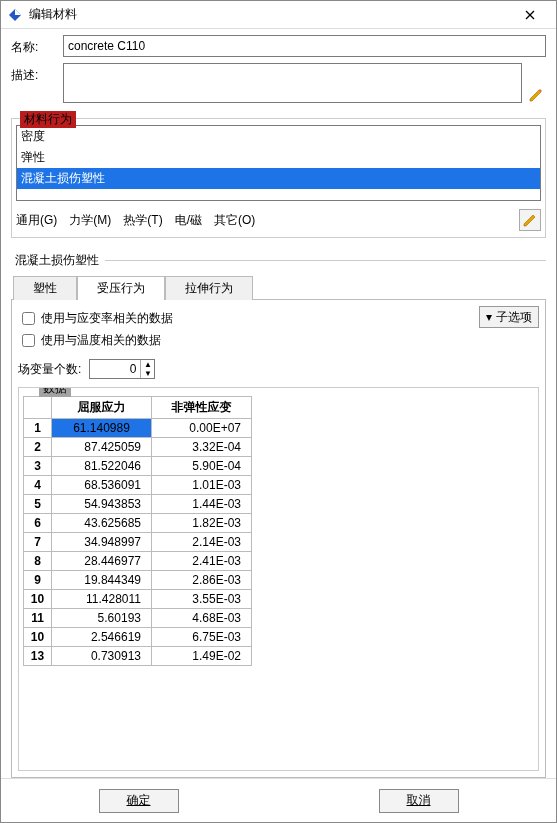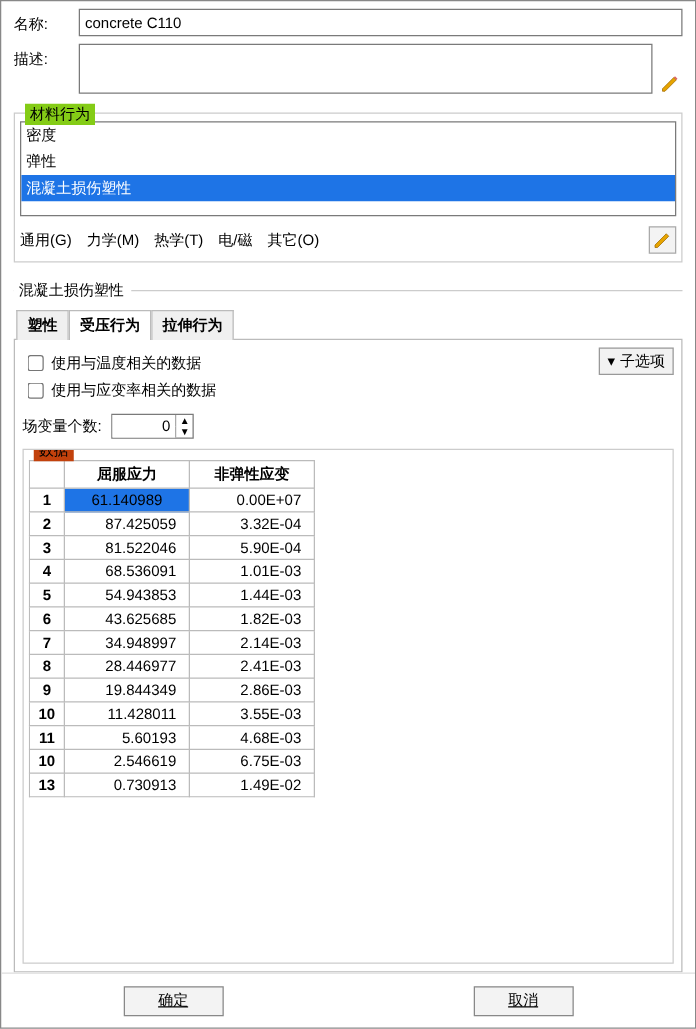--- a/index.html
+++ b/index.html
@@ -15,70 +15,85 @@
 .content { padding:6px 10px 0 10px; flex:1; overflow:hidden; display:flex; flex-direction:column; }
 .row { display:flex; align-items:flex-start; margin-bottom:6px; }
 .row .label { width:34px; padding-top:4px; }
 .row .field { flex:1;padding-left:18px; }
 input[type=text].name-input { width:100%; height:22px; border:1px solid #7a7a7a; padding:0 4px; }
 textarea.desc { width:100%; height:40px; border:1px solid #7a7a7a; resize:none; padding:2px 4px; }
 .edit-pencil { width:20px; height:40px; display:flex; align-items:flex-end; justify-content:center; margin-left:4px; cursor:default; }
 .pencil-svg { width:16px; height:16px; }
 
 .group { border:1px solid #ccc; margin:6px 0 8px 0; padding:6px 4px 4px 4px; position:relative; }
-.group > .legend { position:absolute; top:-8px; left:8px; background:#84cc16; padding:0 4px; }
+.group > .legend { position:absolute; top:-8px; left:8px; background:#b91c1c; padding:0 4px; }
 
 .behavior-list { border:1px solid #7a7a7a; height:76px; overflow:auto; background:#fff; }
 .behavior-list .item { padding:2px 4px; cursor:default; }
 .behavior-list .item.selected { background:#1e74e6; color:#fff; }
 
 .menu-row { display:flex; align-items:center; margin-top:6px; gap:12px; padding:2px 0; }
 .menu-row .mitem { cursor:default; }
 .menu-row .spacer { flex:1; }
 .tool-btn { width:22px; height:22px; border:1px solid #aaa; background:#f3f3f3; display:flex; align-items:center; justify-content:center; cursor:default; }
 .section-header-wrap { position:relative; margin-top:6px; }
 .section-header-wrap .line { border-top:1px solid #ccc; position:absolute; left:0; right:0; top:8px; }
 .section-header-wrap .txt { position:relative; background:#fff; display:inline-block; padding:0 6px 0 4px; }
 
 .tabs { display:flex; margin-top:6px; margin-left:2px; }
-.tab { border:1px solid #bbb; border-bottom:none; padding:3px 8px; background:#f0f0f0; margin-right:0px; cursor:default; position:relative; top:1px;font-weight:bold; }
+.tab { border:1px solid #bbb; border-bottom:none; padding:3px 19px; background:#f0f0f0; margin-right:0px; cursor:default; position:relative; top:1px; }
 .tab.active { background:#fff; z-index:2; }
 .tab-body { border:1px solid #bbb; flex:1; padding:6px 6px 6px 6px; display:flex; flex-direction:column; overflow:hidden; }
 
 .chk-row { display:flex; align-items:center; margin:3px 0; }
 .chk-row input { margin-right:6px; }
 .sub-btn { border:1px solid #999; background:#f2f2f2; height:22px; padding:0 6px; display:flex; align-items:center; cursor:default; }
 .sub-btn .tri { margin-right:4px; }
 
 .field-count-row { display:flex; align-items:center; margin:6px 0 8px 0; }
 .spin { display:flex; align-items:center; border:1px solid #7a7a7a; height:20px; }
 .spin input { width:50px; border:none; text-align:right; padding-right:4px; height:18px; outline:none; }
 .spin .arrows { display:flex; flex-direction:column; width:14px; }
 .spin .arrows div { height:9px; border-left:1px solid #aaa; display:flex; align-items:center; justify-content:center; cursor:default; font-size:8px; line-height:1; }
 
 .data-group { border:1px solid #ccc; padding:6px 4px 4px 4px; position:relative; flex:1; overflow:hidden; display:flex; flex-direction:column;}
-.data-group .legend { position:absolute; top:-8px; left:8px; background:#c2410c; padding:0 4px; }
+.data-group .legend { position:absolute; top:-8px; left:20px; background:#a3a3a3; padding:0 4px; }
 
 .table-wrap { overflow:auto; border:none; padding-top:2px;}
 table.data { border-collapse:collapse; }
 table.data th, table.data td { border:1px solid #bbb; padding:2px 0; text-align:center; }
 table.data th { background:#fff; font-weight:bold; height:22px; }
 table.data th.rowhead { width:28px; background:#fff; }
 table.data td.rh { font-weight:bold; width:28px; text-align:center; }
 table.data td.val { width:100px; text-align:right; padding-right:10px; }
 table.data td.selected { background:#1e74e6; color:#000000; text-align:center; padding-right:0;}
 table.data th.col { width:100px; }
 
 .footer { height:44px; border-top:1px solid #ddd; display:flex; align-items:center; justify-content:center; gap:200px; }
 .footer button { width:80px; height:24px; border:1px solid #888; background:#f3f3f3; cursor:default;text-decoration:underline; }
 </style>
 </head>
 <body>
 
 <div class="window">
+  <div class="titlebar">
+    <span class="icon">
+      <svg viewBox="0 0 16 16">
+          <polygon points="8,2 14,8 8,14 2,8" fill="#2357c5"></polygon>
+          <polygon points="8,2 14,8 8,8" fill="#fff"></polygon>
+        </svg>
+    </span>
+    <span class="title">编辑材料</span>
+    <span class="close">
+      <svg viewBox="0 0 10 10">
+          <line x1="1" y1="1" x2="9" y2="9" stroke="currentColor" stroke-width="1.2"></line>
+          <line x1="9" y1="1" x2="1" y2="9" stroke="currentColor" stroke-width="1.2"></line>
+        </svg>
+    </span>
+  </div>
 
   <div class="content">
     <div class="row">
       <div class="label">名称:</div>
       <div class="field"><input type="text" class="name-input" value="concrete C110" style=""></div>
     </div>
     <div class="row">
       <div class="label">描述:</div>
       <div class="field"><textarea class="desc" style=""></textarea></div>
       <div class="edit-pencil">
@@ -119,25 +134,25 @@
     <div class="tabs" id="tabs">
         <div class="tab">塑性</div>
         <div class="tab active">受压行为</div>
         <div class="tab">拉伸行为</div>
       </div>
     <div class="tab-body">
       <div style="display:flex; align-items:flex-start;">
         <div style="flex:1;">
           <label class="chk-row">
             <input type="checkbox" style="">
-            <span>使用与温度相关的数据</span>
+            <span>使用与应变率相关的数据</span>
           </label>
           <label class="chk-row">
             <input type="checkbox" style="">
-            <span>使用与应变率相关的数据</span>
+            <span>使用与温度相关的数据</span>
           </label>
         </div>
         <div class="sub-btn">
           <span class="tri">▾</span>
           <span>子选项</span>
         </div>
       </div>
 
       <div class="field-count-row">
         <span>场变量个数:</span>

